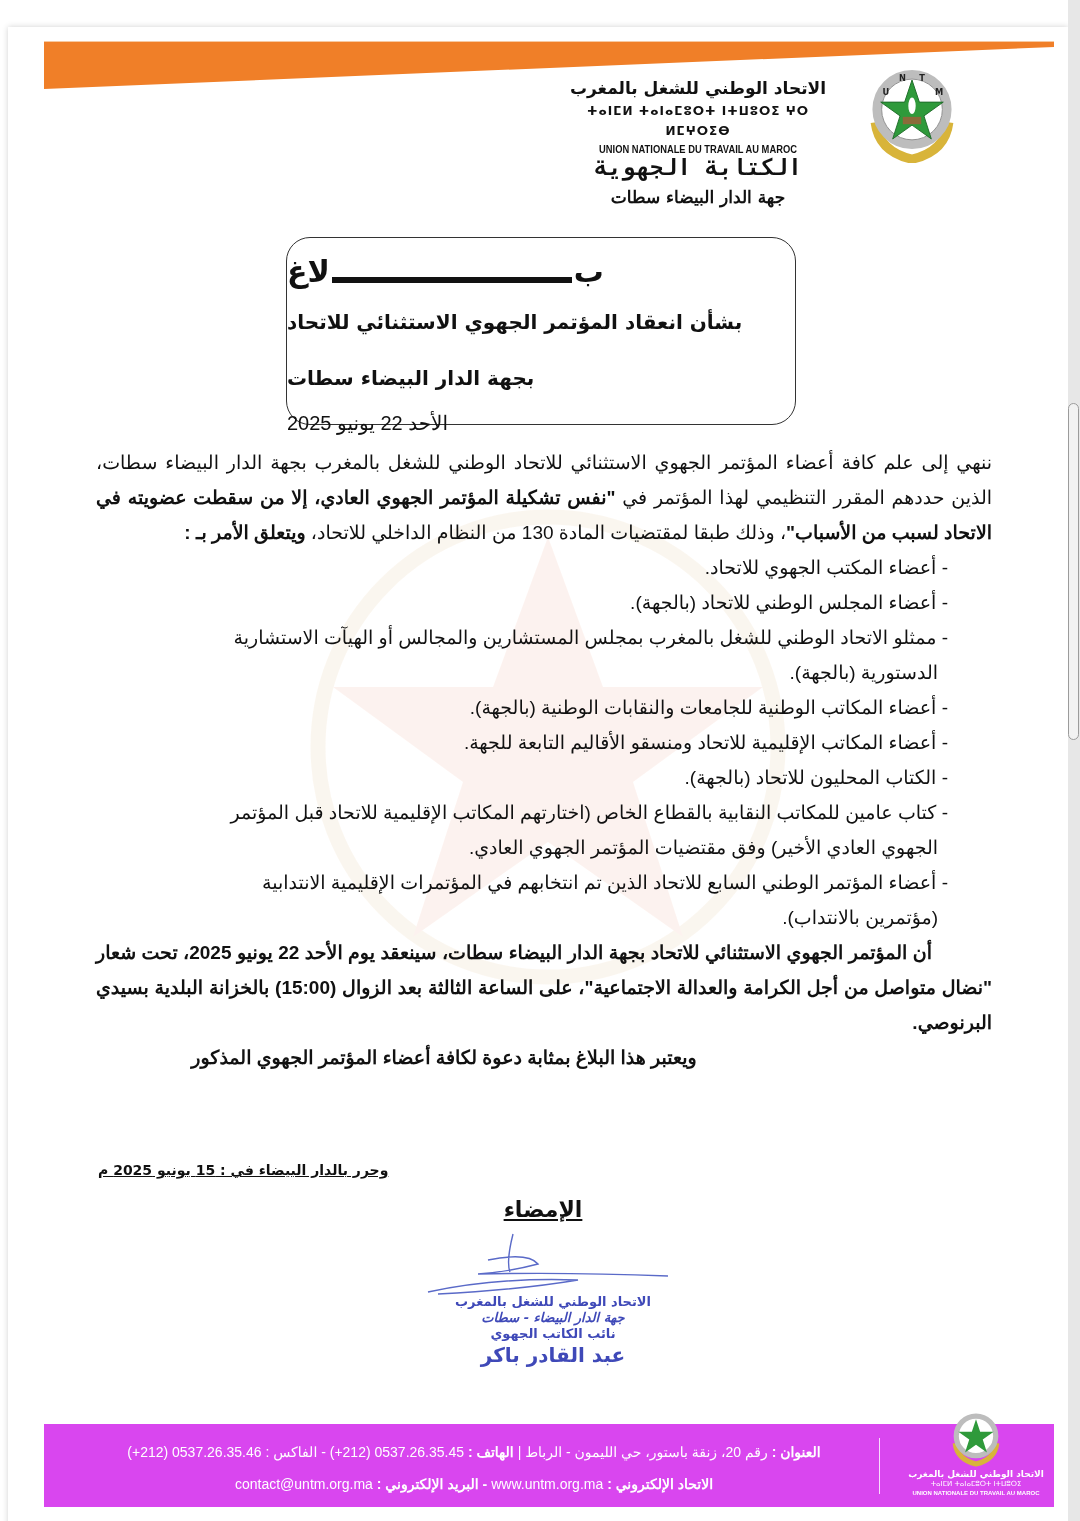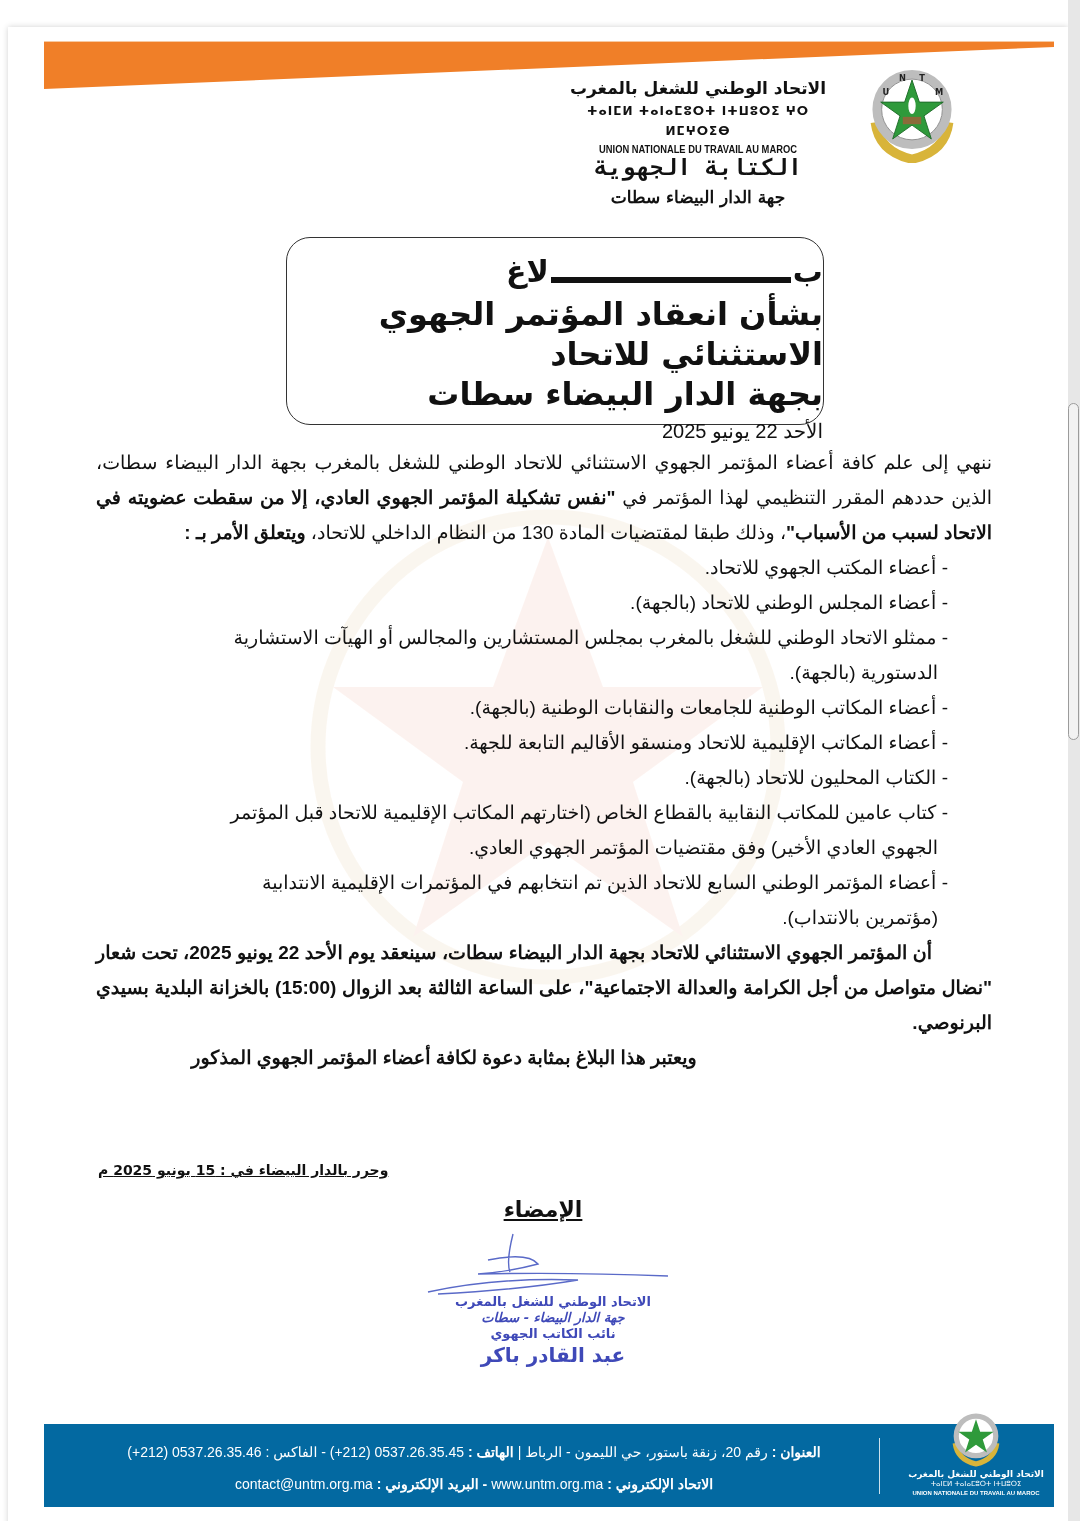--- a/index.html
+++ b/index.html
@@ -40,25 +40,25 @@
     .org-tif { font-family: "DejaVu Sans", sans-serif; font-weight: bold; font-size: 12px; line-height: 20px; letter-spacing: 1px; direction: ltr; }
     .org-fr { font-family: "Liberation Sans", sans-serif; font-weight: bold; font-size: 11px; line-height: 16px; direction: ltr; transform: scaleX(0.85); }
     .org-sec { font-family: Liberation Mono, monospace; font-weight: bold; font-size: 23px; line-height: 24px; }
     .org-region { font-family: "DejaVu Serif", serif; font-weight: bold; font-size: 17px; line-height: 28px; margin-top: 2px; }
     .logo { position: absolute; left: 858px; top: 40px; width: 92px; height: 96px; }
 
     
     .title-box {
       position: absolute; left: 278px; top: 210px; width: 508px; height: 186px;
       border: 1.5px solid #333; border-radius: 24px;
-      text-align: right; direction: rtl; padding-left: 28px;
+      text-align: left; direction: rtl;
     }
     .title-main { font-family: "DejaVu Sans", sans-serif; font-weight: bold; font-size: 30px; line-height: 44px; margin-top: 12px; letter-spacing: 2px; }
     .title-main .kashida { display: inline-block; width: 240px; border-bottom: 6px solid #111; vertical-align: middle; margin: 0 2px; transform: translateY(6px); }
-    .title-sub { font-family: "DejaVu Sans", sans-serif; font-weight: bold; font-size: 32px; line-height: 40px; }
+    .title-sub { font-family: "DejaVu Sans", sans-serif; font-weight: bold; font-size: 20px; line-height: 56px; }
     .title-date { font-family: "Liberation Sans", sans-serif; font-size: 20px; line-height: 30px; margin-top: 2px; }
 
     
     .body {
       position: absolute; left: 88px; top: 418px; width: 896px;
       direction: rtl; text-align: justify;
       font-family: "Liberation Sans", sans-serif; font-size: 19px; line-height: 35px;
     }
     .body b { font-weight: bold; }
     .intro { text-align-last: right; }
@@ -86,21 +86,21 @@
       font-family: "DejaVu Sans", sans-serif;
     }
     .stamp .l1 { font-size: 13px; line-height: 17px; font-weight: bold; }
     .stamp .l2 { font-size: 13px; line-height: 16px; font-weight: bold; font-style: italic; }
     .stamp .l3 { font-size: 13px; line-height: 16px; font-weight: bold; }
     .stamp .l4 { font-size: 20px; line-height: 26px; font-weight: bold; letter-spacing: 2px; }
 
     
     .footer {
       position: absolute; left: 36px; top: 1397px; width: 1010px; height: 83px;
-      background: #0369a1;
+      background: #d946ef;
     }
     .footer-text {
       position: absolute; right: 220px; top: 12px; width: 720px;
       direction: rtl; text-align: center; color: #fff;
       font-family: "Liberation Sans", sans-serif; font-size: 14px; line-height: 32px;
     }
     .footer-text b { font-weight: bold; }
     .footer-divider { position: absolute; left: 835px; top: 14px; width: 1px; height: 56px; background: #fff; opacity: 0.8; }
     .footer-logo { position: absolute; left: 906px; top: -14px; width: 52px; height: 58px; }
     .footer-org { position: absolute; left: 862px; top: 44px; width: 140px; text-align: center; color: #fff; }

